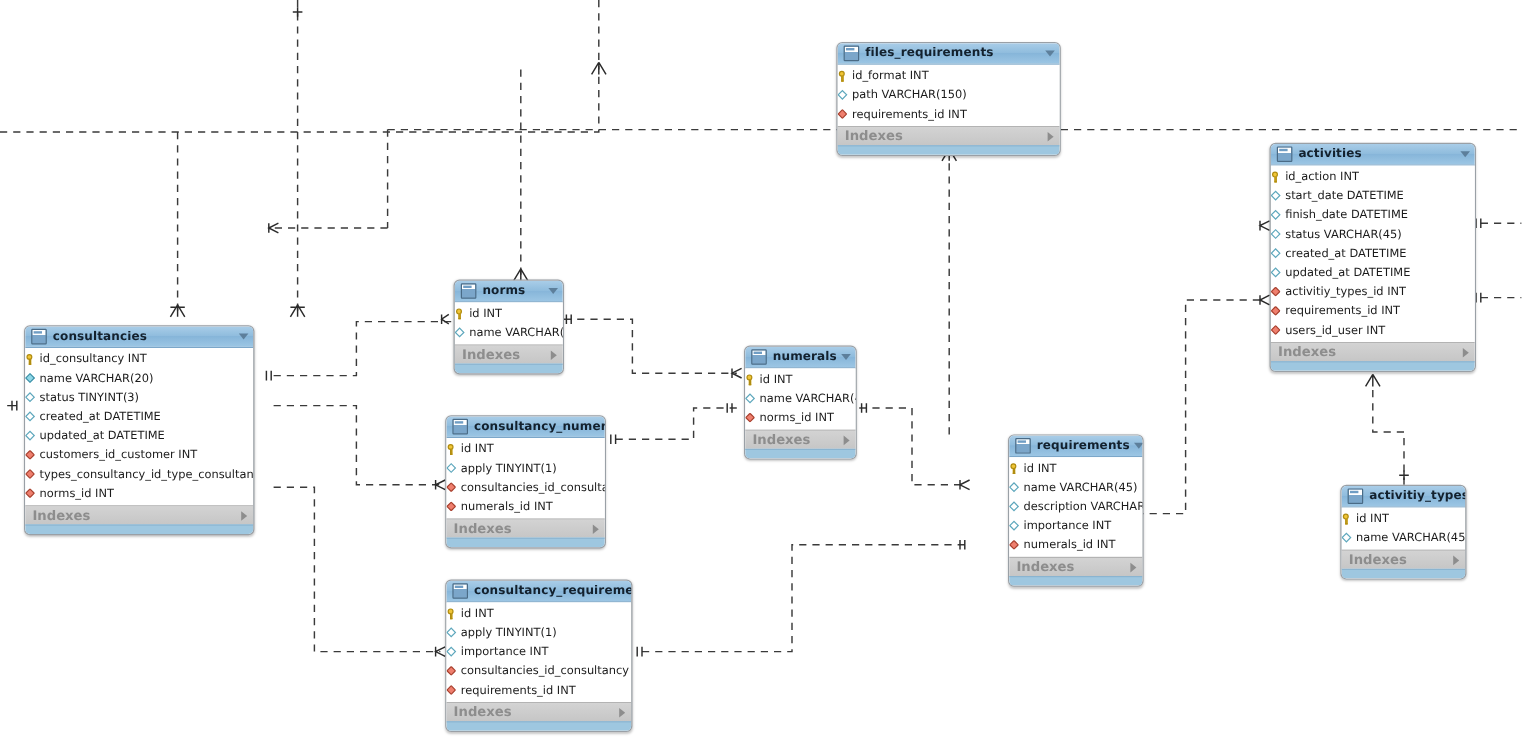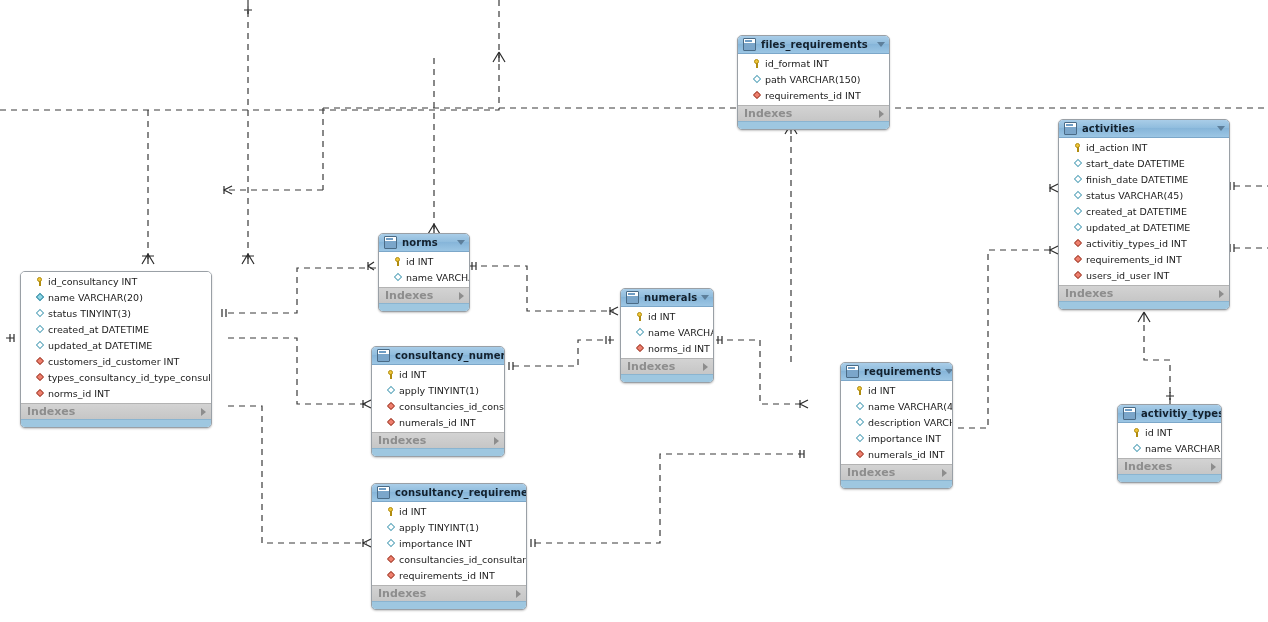--- a/index.html
+++ b/index.html
@@ -49,21 +49,21 @@
   }
   .tbl .caret{
     width:0;height:0;flex:0 0 auto;
     border-left:4px solid transparent;border-right:4px solid transparent;
     border-top:5px solid #5d7f9b;
     margin-left:4px;
   }
   .tbl .cols{background:#fff;padding:1px 0 2px 0;}
   .tbl .col{
     height:16px;display:flex;align-items:center;
-    padding-left:15px;white-space:nowrap;
+    padding-left:0;white-space:nowrap;
   }
   .tbl .col .ci{width:9px;height:9px;flex:0 0 9px;margin-right:3px;position:relative;}
   .tbl .col .cn{font-size:9.5px;color:#1a1a1a;line-height:9px;}
 
   
   .ci.key:before{
     content:"";position:absolute;left:1px;top:0px;width:5px;height:5px;
     border-radius:50%;background:#f0c537;border:1px solid #b08c10;box-sizing:border-box;
   }
   .ci.key:after{
@@ -188,21 +188,21 @@
       <path d="M 232 186 L 224 190 L 232 194 M 224 186 L 224 194"></path>
 
       <path d="M 244 10 L 252 10 M 248 6 L 248 14"></path>
 
       <path d="M 499 52 L 493 62 M 499 52 L 499 62 M 499 52 L 505 62"></path>
 
       <path d="M 434 224 L 428 234 M 434 224 L 434 234 M 434 224 L 440 234"></path>
     </g>
   </svg>
 
-<div class="tbl" style="left: 737px; top: 35px; width: 153px;">
+<div class="tbl" style="left: 697px; top: 35px; width: 187px;">
       <div class="hdr">
         <span class="ticon"></span>
         <span class="tname">files_requirements</span>
         <span class="caret"></span>
       </div>
       <div class="cols">
         <div class="col">
           <span class="ci key"></span>
           <span class="cn">id_format INT</span>
         </div>
@@ -287,20 +287,25 @@
           <span class="cn">name VARCHAR(45)</span>
         </div>
       </div>
       <div class="foot">
         <span class="flabel">Indexes</span>
         <span class="farrow"></span>
       </div>
       <div class="strip"></div>
     </div>
     <div class="tbl" style="left: 20px; top: 271px; width: 192px;">
+      <div class="hdr">
+        <span class="ticon"></span>
+        <span class="tname">consultancies</span>
+        <span class="caret"></span>
+      </div>
       <div class="cols">
         <div class="col">
           <span class="ci key"></span>
           <span class="cn">id_consultancy INT</span>
         </div>
         <div class="col">
           <span class="ci dia nn"></span>
           <span class="cn">name VARCHAR(20)</span>
         </div>
         <div class="col">

